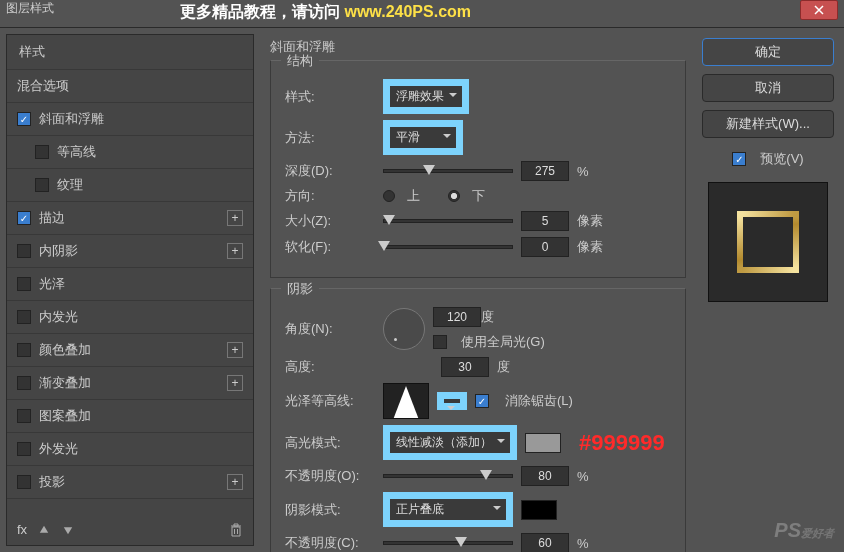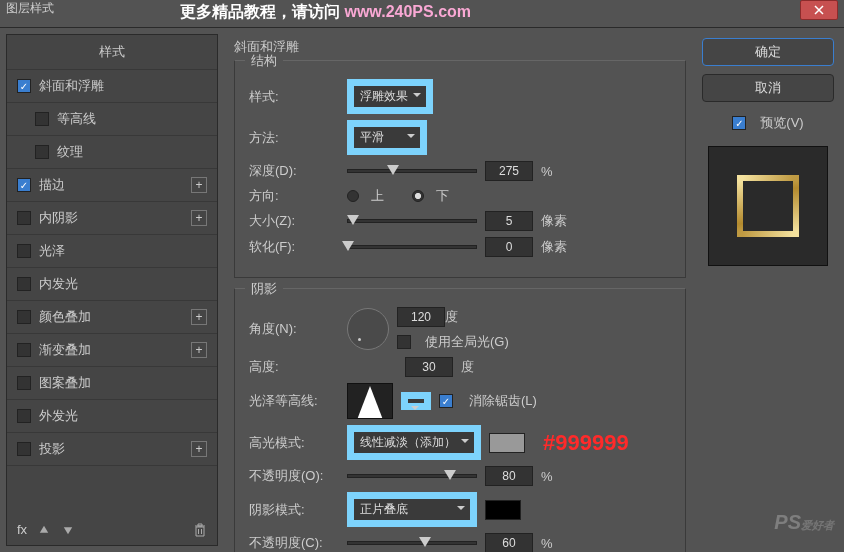--- a/index.html
+++ b/index.html
@@ -3,23 +3,23 @@
 <meta charset="utf-8">
 <style>
 * { margin: 0; padding: 0; box-sizing: border-box; font-family: "Microsoft YaHei", sans-serif; }
 body { background: #535353; width: 844px; height: 552px; overflow: hidden; position: relative; }
 .titlebar { height: 28px; background: #535353; border-bottom: 1px solid #2a2a2a; display: flex; align-items: flex-start; padding: 0 6px; }
 .titlebar-title { color: #ccc; font-size: 12px; flex: 1; }
 .close-btn { background: #c75050; width: 38px; height: 20px; display: flex; align-items: center; justify-content: center; border: 1px solid #8b2b2b; border-radius: 2px; cursor: pointer; }
 .close-btn svg { width: 10px; height: 10px; }
 .banner { position: absolute; top: 2px; left: 180px; font-size: 16px; font-weight: bold; }
 .banner .t1 { color: #fff; }
-.banner .t2 { color: #f9a8d4; }
+.banner .t2 { color: #fde047; }
 .main { display: flex; height: 524px; background: #535353; }
-.sidebar { width: 212px; background: #454545; border: 1px solid #2a2a2a; margin: 6px 0 6px 6px; display: flex; flex-direction: column; text-align: center; }
+.sidebar { width: 248px; background: #454545; border: 1px solid #2a2a2a; margin: 6px 0 6px 6px; display: flex; flex-direction: column; }
 .sidebar-header { padding: 8px 12px; color: #ccc; font-size: 13px; border-bottom: 1px solid #383838; }
 .sidebar-item { display: flex; align-items: center; padding: 7px 10px; color: #ccc; font-size: 13px; border-bottom: 1px solid #383838; cursor: pointer; }
 .cb { width: 14px; height: 14px; border: 1px solid #222; background: #333; margin-right: 8px; display: inline-flex; align-items: center; justify-content: center; }
 .cb.checked { background: #3a7ecf; }
 .cb.checked::after { content: "✓"; color: #fff; font-size: 10px; }
 .indent { padding-left: 28px; }
 .plus { margin-left: auto; width: 16px; height: 16px; border: 1px solid #777; display: flex; align-items: center; justify-content: center; color: #ccc; font-size: 12px; }
 .sidebar-footer { margin-top: auto; padding: 8px 10px; display: flex; align-items: center; gap: 10px; color: #ccc; font-size: 13px; }
 .sidebar-footer .spacer { flex: 1; }
 .icon-sm { width: 14px; height: 14px; }
@@ -44,21 +44,21 @@
 .swatch { width: 36px; height: 20px; border: 1px solid #222; }
 .annotation { color: #ff2a2a; font-size: 22px; font-weight: bold; margin-left: 10px; }
 .rightcol { width: 142px; padding: 10px 10px 0 0; display: flex; flex-direction: column; gap: 8px; align-items: stretch; }
 .btn { background: #454545; border: 1px solid #2a2a2a; border-radius: 4px; color: #ddd; font-size: 13px; padding: 4px 0; text-align: center; cursor: pointer; }
 .btn.primary { border-color: #3a7ecf; }
 .preview-row { display: flex; align-items: center; gap: 6px; color: #ccc; font-size: 13px; margin-top: 4px; justify-content: center; }
 .preview-box { width: 120px; height: 120px; background: #2a2a2a; border: 1px solid #111; margin-top: 6px; display: flex; align-items: center; justify-content: center; align-self: center; }
 .frame { width: 62px; height: 62px; border: 6px solid; border-image: linear-gradient(145deg, #f5e3a0, #b38a2e, #f5e3a0) 1; }
 .bottom-btns { display: flex; gap: 18px; justify-content: center; margin-top: 6px; }
 .flat-btn { background: #454545; border: 1px solid #2a2a2a; color: #ddd; padding: 4px 12px; font-size: 12px; cursor: pointer; }
-.watermark { position: absolute; right: 10px; bottom: 18px; color: rgba(255,255,255,0.25); font-size: 20px; font-style: italic; font-weight: bold; }
+.watermark { position: absolute; right: 10px; bottom: 10px; color: rgba(255,255,255,0.25); font-size: 20px; font-style: italic; font-weight: bold; }
 .watermark .sub { font-size: 11px; color: rgba(255,255,255,0.2); }
 </style>
 </head>
 <body>
 
 <div class="titlebar">
   <span class="titlebar-title">图层样式</span>
   <div class="close-btn">
     <svg viewBox="0 0 10 10">
         <path d="M1 1 L9 9 M9 1 L1 9" stroke="#fff" stroke-width="1.5"></path>
@@ -66,20 +66,23 @@
   </div>
 </div>
 
 <div class="banner">
   <span class="t1">更多精品教程，请访问 </span><span class="t2">www.240PS.com</span>
 </div>
 
 <div class="main">
   <div class="sidebar">
     <div class="sidebar-header">样式</div>
+    <div class="sidebar-item">
+      <span>混合选项</span>
+    </div>
     <div id="style-list">
         <div class="sidebar-item">
           <span class="cb checked"></span>
           <span>斜面和浮雕</span>
         </div>
         <div class="sidebar-item indent">
           <span class="cb"></span>
           <span>等高线</span>
         </div>
         <div class="sidebar-item indent">
@@ -254,20 +257,21 @@
 
     <div class="bottom-btns">
       <div class="flat-btn">设置为默认值</div>
       <div class="flat-btn">复位为默认值</div>
     </div>
   </div>
 
   <div class="rightcol">
     <div class="btn primary">确定</div>
     <div class="btn">取消</div>
+    <div class="btn">新建样式(W)...</div>
     <div class="preview-row">
       <span class="cb checked"></span>
       <span>预览(V)</span>
     </div>
     <div class="preview-box">
       <div class="frame"></div>
     </div>
   </div>
 </div>
 

